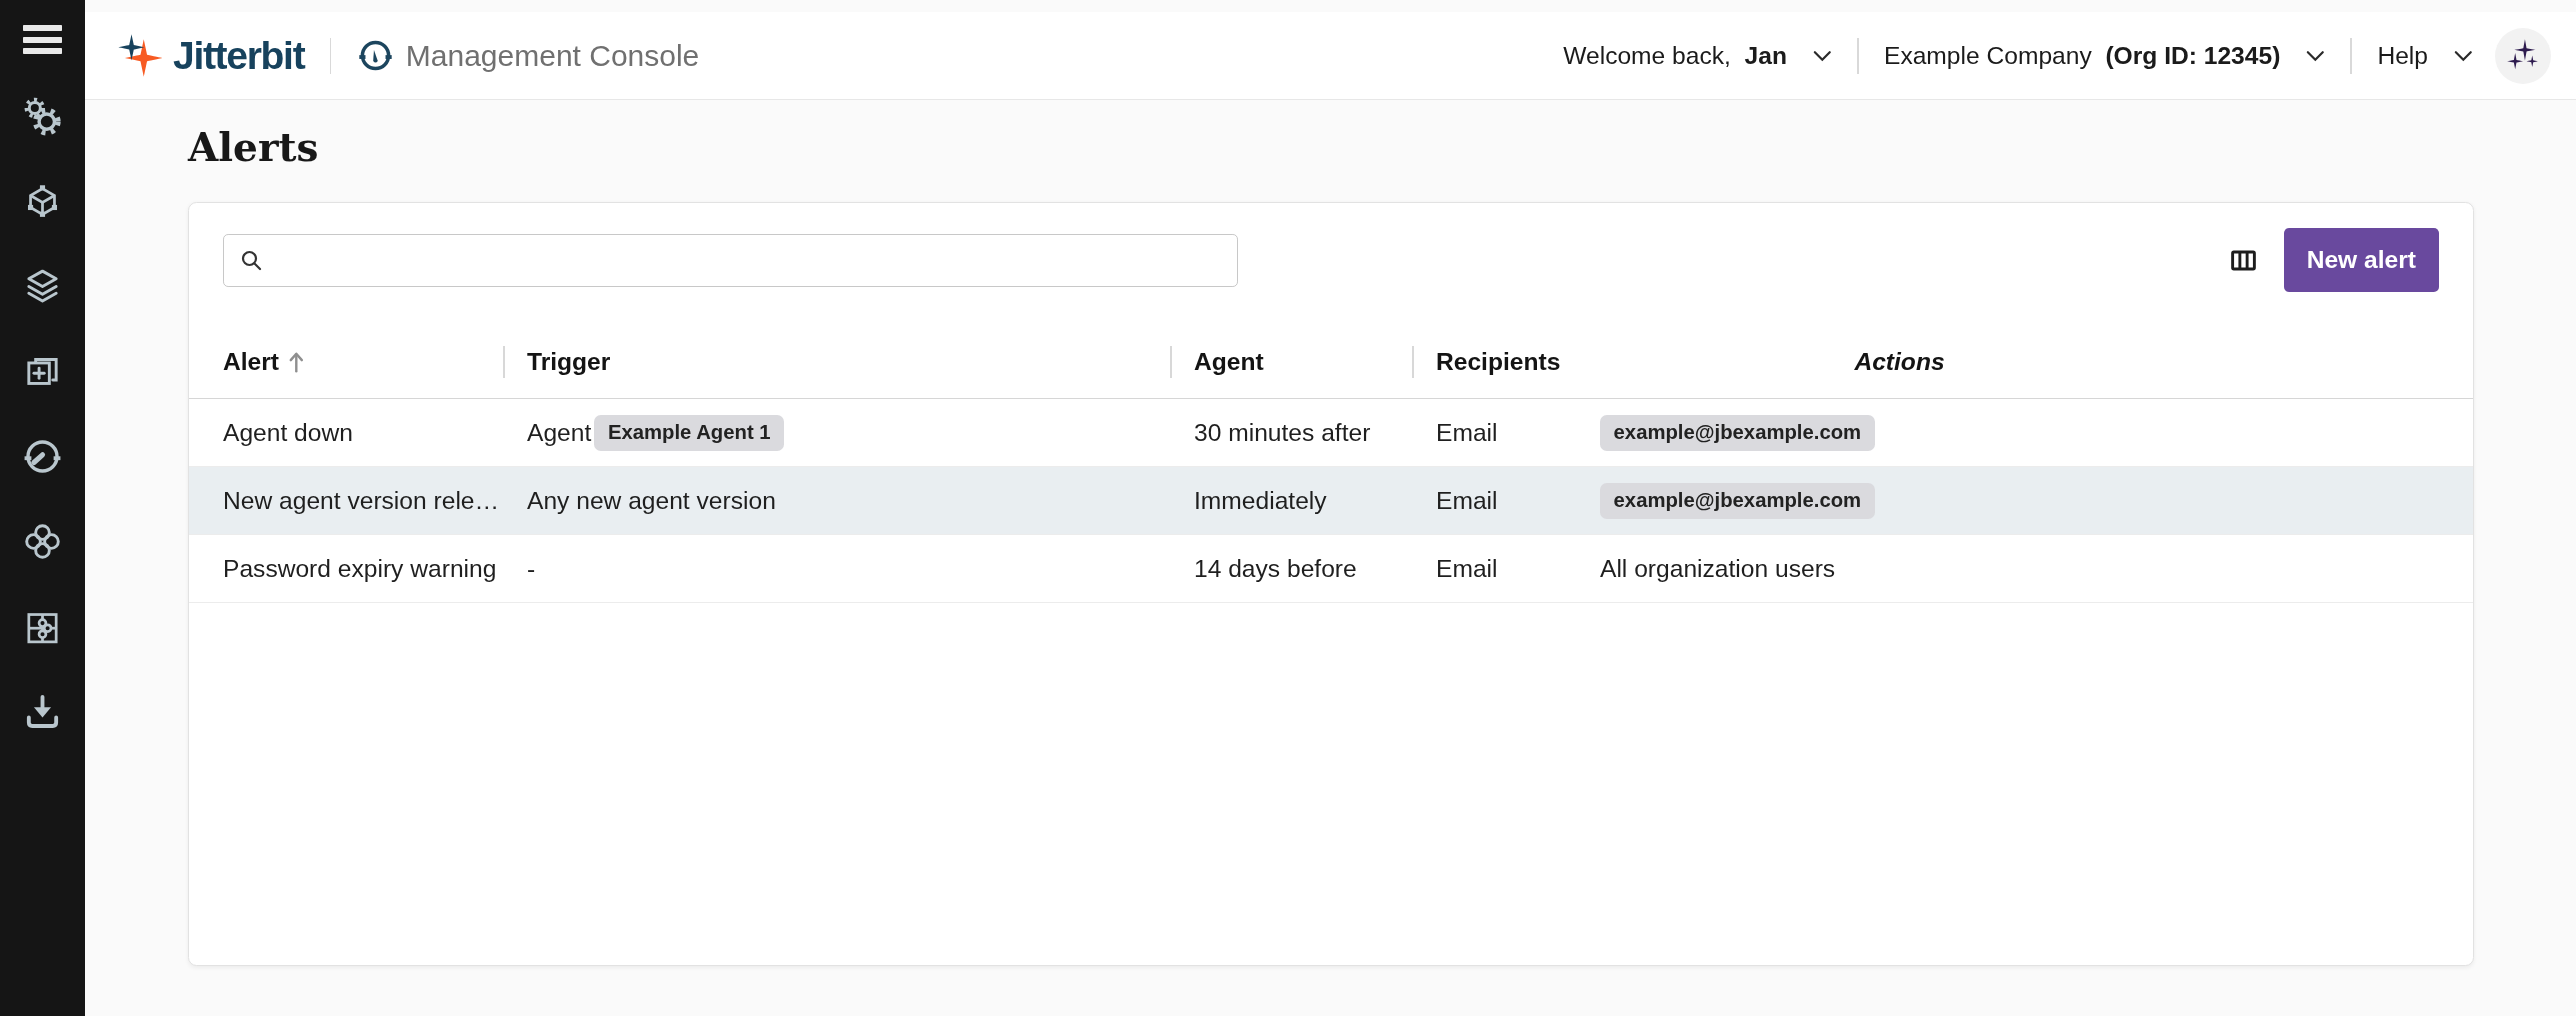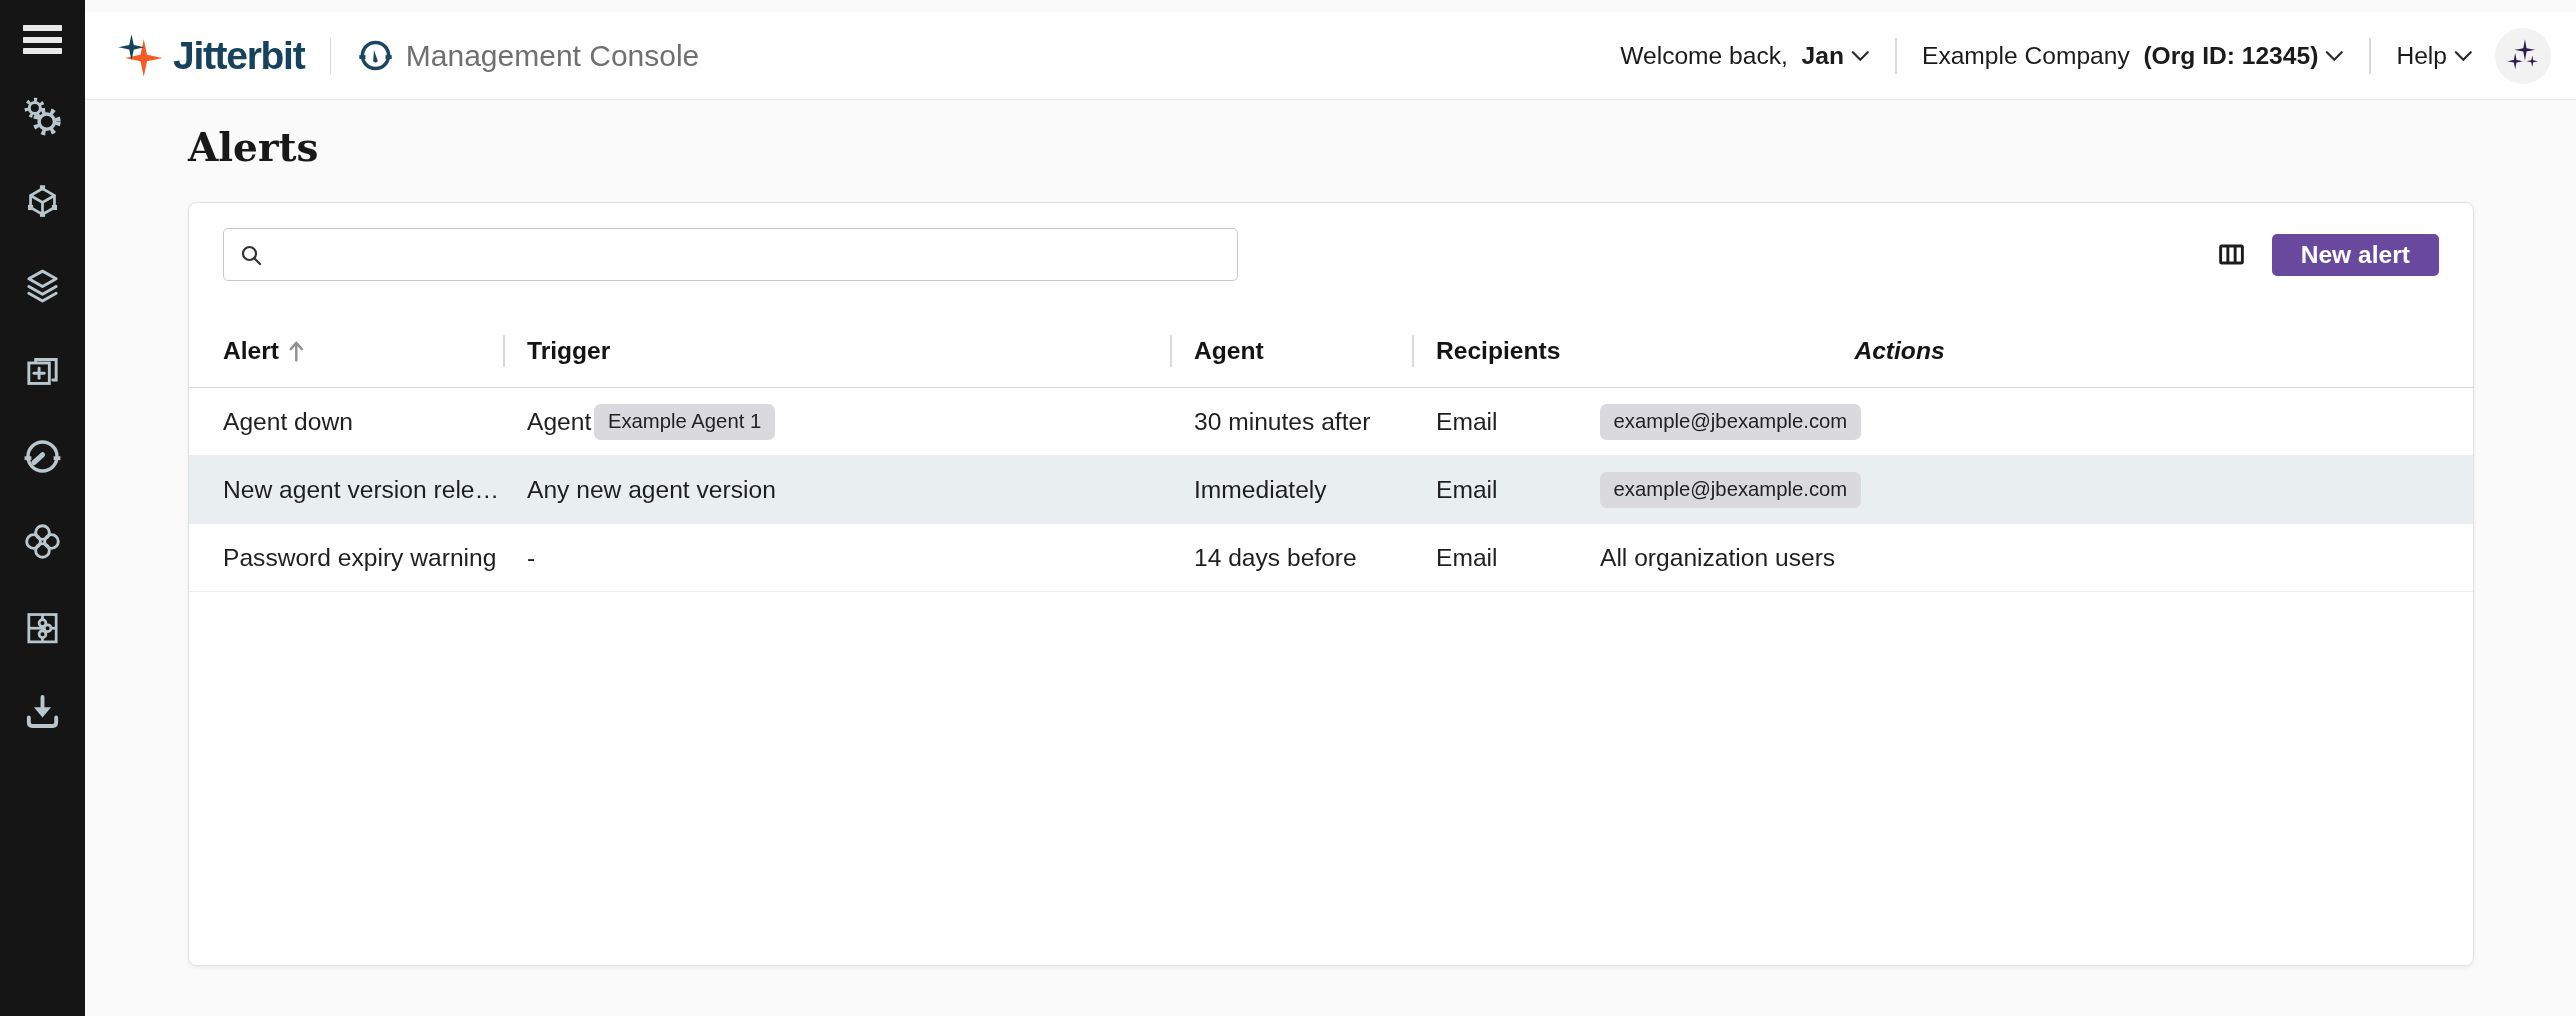--- a/index.html
+++ b/index.html
@@ -29,21 +29,21 @@
     background: #ffffff; border-bottom: 0.8px solid #e7e7e7;
     display: flex; align-items: center; padding: 0 25.4px 0 30.5px;
   }
   .brand { display: flex; align-items: center; }
   .brand-mark { width: 49px; height: 49px; margin-right: 8.5px; }
   .brand-name { font-size: 39px; font-weight: 700; color: #17425d; letter-spacing: -1.3px; }
   .topbar-sep { width: 1.7px; height: 36px; background: #d9d9d9; margin: 0 25.4px; }
   .product { display: flex; align-items: center; gap: 12px; }
   .product-name { font-size: 30px; color: #707070; }
   .topbar-right { margin-left: auto; display: flex; align-items: center; font-size: 24.6px; color: #1b1b1b; }
-  .tb-item { display: flex; align-items: center; gap: 7px; cursor: pointer; }
+  .tb-item { display: flex; align-items: center; gap: 26px; cursor: pointer; }
   .bold { font-weight: 700; }
   .sp { margin-left: 6.8px; }
   .chev { width: 18.6px; height: 12px; }
   .ai-button {
     width: 56px; height: 56px; border-radius: 50%; background: #f2f2f2;
     display: flex; align-items: center; justify-content: center; cursor: pointer;
     margin-left: 22px;
   }
 
   
@@ -64,21 +64,21 @@
   .search-box {
     width: 1015px; height: 53px; border: 0.8px solid #c8c8c8; border-radius: 5.1px;
     display: flex; align-items: center; padding: 0 15.3px; background: #fff;
   }
   .search-box svg { width: 24px; height: 24px; flex: 0 0 auto; }
   .search-input { border: none; outline: none; flex: 1; height: 100%; font-size: 24px;
     margin-left: 10.2px; background: transparent; color: #1f1f1f; }
   .toolbar-right { margin-left: auto; display: flex; align-items: center; gap: 25.4px; }
   .columns-btn { width: 29px; height: 29px; cursor: pointer; display: flex; align-items: center; }
   .new-alert-btn {
-    height: 42px; padding: 0 29px; background: #69499e; color: #ffffff;
+    height: 64px; padding: 0 23px; background: #69499e; color: #ffffff;
     font-size: 24.6px; font-weight: 700; border: none; border-radius: 5.1px; cursor: pointer;
     font-family: "Liberation Sans", sans-serif;
   }
 
   
   .alert-table { margin-top: 34px; width: 100%; }
   .t-row {
     display: grid;
     grid-template-columns: 314px 667px 242px 164px 1fr 203px;
     align-items: center;
@@ -92,21 +92,21 @@
   .cell.first { padding-left: 34px; }
   .cell.actions { justify-content: center; padding-right: 71px; font-style: italic; }
   .t-head .cell.sep::before {
     content: ""; position: absolute; left: 0; top: 50%; transform: translateY(-50%);
     width: 1.7px; height: 32px; background: #d8d8d8;
   }
   .sort-icon { width: 18.6px; height: 24px; margin-left: 5.1px; cursor: pointer; }
   .truncate { white-space: nowrap; text-overflow: ellipsis; overflow: hidden; }
   .chip {
     display: inline-block; background: #dadade; border-radius: 6.8px;
-    padding: 6.8px 13.6px; font-size: 20.3px; font-weight: 400; color: #222; white-space: nowrap;
+    padding: 6.8px 13.6px; font-size: 20.3px; font-weight: 700; color: #222; white-space: nowrap;
   }
 </style>
 </head>
 <body>
 
 <nav class="sidebar">
   <div class="hamburger">
     <span></span>
       <span></span>
       <span></span>

